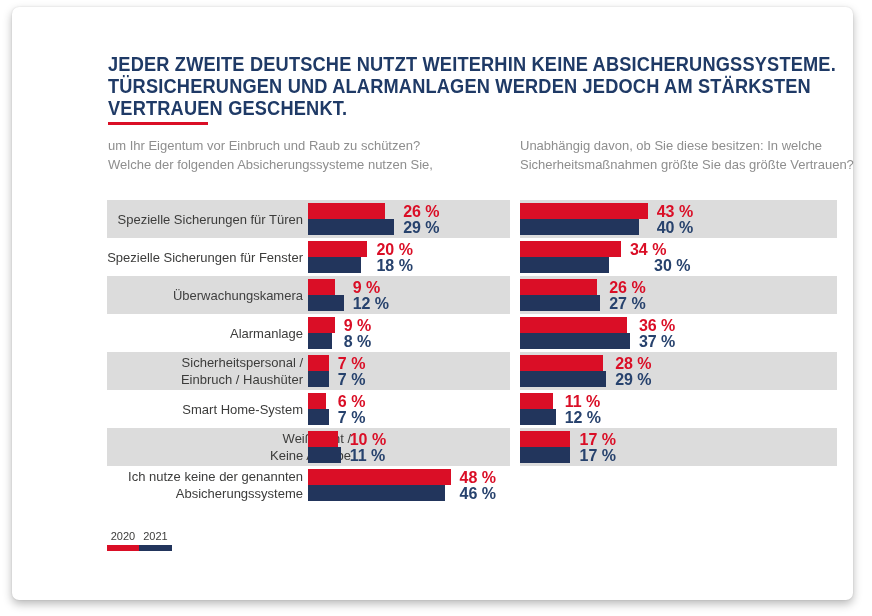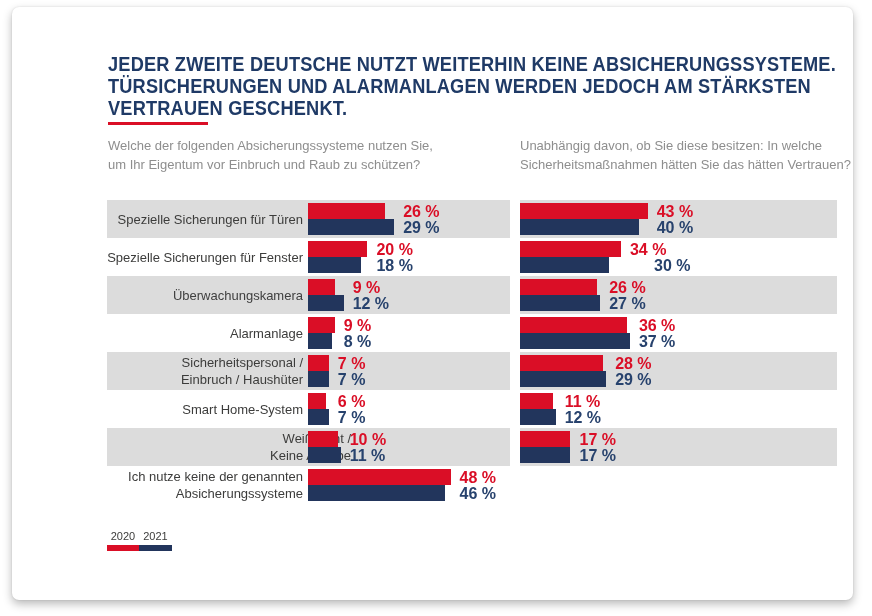--- a/index.html
+++ b/index.html
@@ -38,26 +38,26 @@
 
 <div class="canvas">
   <div class="card">
     <div class="title" style="color: rgb(31, 58, 102);">
         <div>JEDER ZWEITE DEUTSCHE NUTZT WEITERHIN KEINE ABSICHERUNGSSYSTEME.</div>
         <div>TÜRSICHERUNGEN UND ALARMANLAGEN WERDEN JEDOCH AM STÄRKSTEN</div>
         <div>VERTRAUEN GESCHENKT.</div>
       </div>
     <div class="title-underline" style="background: rgb(218, 14, 38);"></div>
     <div class="question q-left" style="color: rgb(142, 142, 142);">
+        <div>um Ihr Eigentum vor Einbruch und Raub zu schützen?</div>
         <div>Welche der folgenden Absicherungssysteme nutzen Sie,</div>
-        <div>um Ihr Eigentum vor Einbruch und Raub zu schützen?</div>
       </div>
     <div class="question q-right" style="color: rgb(142, 142, 142);">
         <div>Unabhängig davon, ob Sie diese besitzen: In welche</div>
-        <div>Sicherheitsmaßnahmen hätten Sie das hätten Vertrauen?</div>
+        <div>Sicherheitsmaßnahmen größte Sie das größte Vertrauen?</div>
       </div>
     <div class="chart">
         <div class="row" style="top: 0px;">
           <div class="stripe stripe-left" style="background: rgb(220, 220, 220);"></div>
           <div class="stripe stripe-right" style="background: rgb(220, 220, 220);"></div>
           <div class="cat-label" style="color: rgb(60, 60, 59);">
             <div>Spezielle Sicherungen für Türen</div>
           </div>
           <div class="bar bar-top" style="left: 201px; width: 77.22px; background: rgb(218, 14, 38);"></div>
           <div class="bar bar-bottom" style="left: 201px; width: 86.13px; background: rgb(34, 53, 92);"></div>

